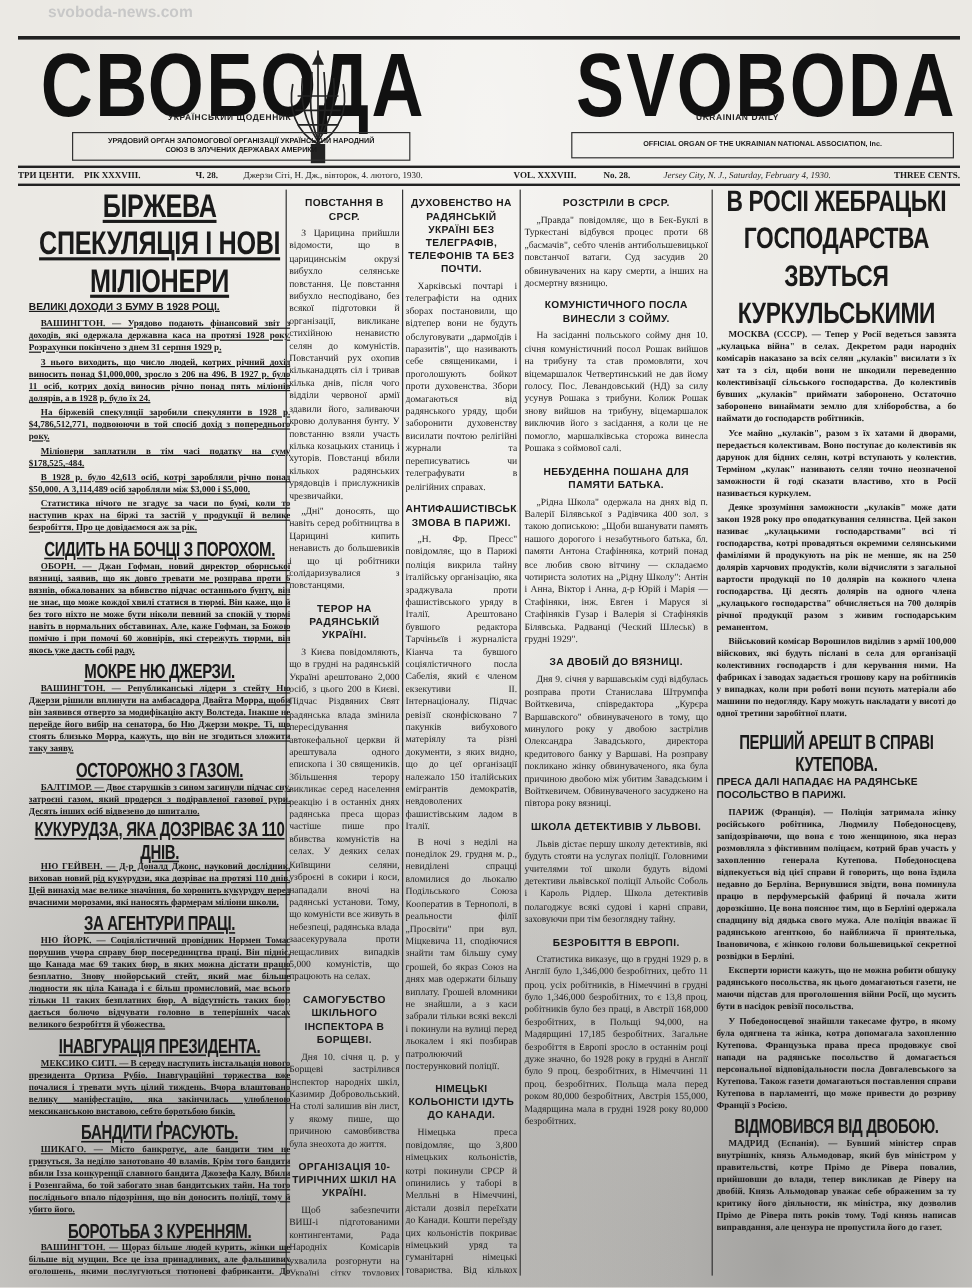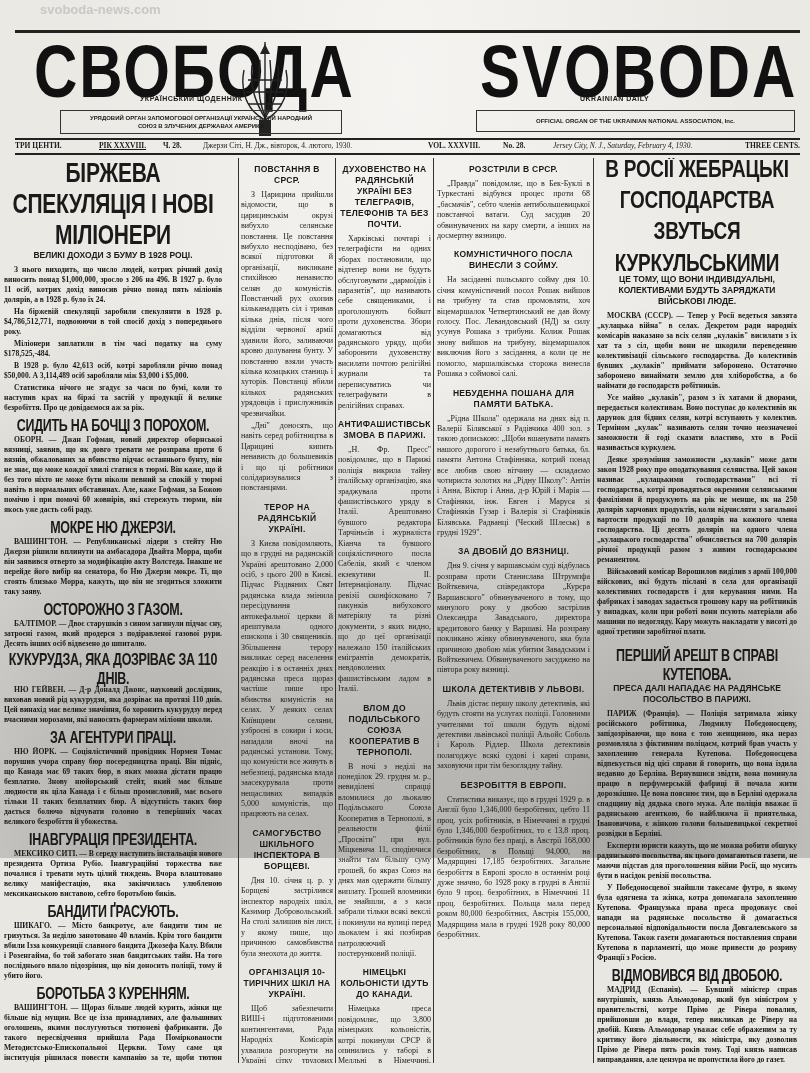--- a/index.html
+++ b/index.html
@@ -4,21 +4,21 @@
 <style>
   html, body { margin: 0; padding: 0; }
   body {
     width: 810px; height: 1073px; overflow: hidden;
     background: #e9e7e2;
     font-family: "Liberation Serif", serif;
     color: #1a1a1a;
     position: relative;
   }
   .page {
-    position: absolute; left: 0; top: 0; width: 810px; height: 858px;
+    position: absolute; left: 0; top: 0; width: 810px; height: 1073px;
     background:
       radial-gradient(ellipse at 20% 95%, rgba(90,90,90,0.45), transparent 45%),
       radial-gradient(ellipse at 80% 98%, rgba(90,90,90,0.5), transparent 45%),
       radial-gradient(ellipse at 50% 10%, rgba(255,255,255,0.5), transparent 60%),
       #ebe9e4;
   }
   .watermark { position:absolute; left:40px; top:2px; font-family:"Liberation Sans",sans-serif; font-size:13px; color:#c8c8c8; font-weight:bold; }
   .rule { position:absolute; left:15px; right:10px; height:3px; background:#222; }
   .masthead-title {
     position:absolute; top:34px; font-family:"Liberation Sans",sans-serif;
@@ -27,21 +27,21 @@
   }
   .mh-sub { position:absolute; font-size:7px; font-weight:bold; letter-spacing:0.5px; font-family:"Liberation Sans",sans-serif; }
   .mh-box { position:absolute; border:1px solid #333; font-size:6px; font-weight:bold; padding:3px 6px; text-align:center; line-height:8px; font-family:"Liberation Sans",sans-serif; }
   .emblem { position:absolute; left:236px; top:40px; width:58px; height:100px; }
   .dateline { position:absolute; top:141px; left:15px; right:10px; height:12px; font-size:7.5px; font-weight:bold; }
   .dateline span { position:absolute; top:0; white-space:nowrap; }
   .col { position:absolute; top:158px; overflow:hidden; }
   .vline { position:absolute; top:158px; width:1px; background:#333; height:905px; }
   h2.hl { margin:6px 0 2px; text-align:center; font-family:"Liberation Sans",sans-serif; font-weight:bold; font-size:12.5px; letter-spacing:-0.3px; transform:scaleY(1.35); line-height:14px; }
   h2.big { font-size:21px; line-height:24px; transform:scaleY(1.3); margin:10px 0 10px; }
-  h3.sub { margin:4px 0 4px; text-align:center; font-family:"Liberation Sans",sans-serif; font-weight:bold; font-size:8.5px; line-height:11px; }
+  h3.sub { margin:4px 0 4px; text-align:left; font-family:"Liberation Sans",sans-serif; font-weight:bold; font-size:8.5px; line-height:11px; }
   h3.sm { margin:8px 0 4px; text-align:center; font-family:"Liberation Sans",sans-serif; font-weight:bold; font-size:8.5px; line-height:11px; letter-spacing:0.3px; }
   p.body { margin:0 0 2px; font-size:8px; line-height:10.4px; text-align:justify; text-indent:10px; }
   p.bodyb { margin:0 0 2px; font-size:7.6px; line-height:10px; text-align:justify; text-indent:10px; font-weight:bold; }
 </style>
 </head>
 <body>
 
 <div class="page">
 
   <div class="watermark">svoboda-news.com</div>
@@ -74,38 +74,39 @@
     <div>УРЯДОВИЙ ОРГАН ЗАПОМОГОВОЇ ОРГАНІЗАЦІЇ УКРАЇНСЬКИЙ НАРОДНИЙ</div>
     <div>СОЮЗ В ЗЛУЧЕНИХ ДЕРЖАВАХ АМЕРИКИ</div>
   </div>
   <div class="mh-box" style="left:476px; top:110px; width:305px; padding:6px;">
     <div>OFFICIAL ORGAN OF THE UKRAINIAN NATIONAL ASSOCIATION, Inc.</div>
   </div>
 
   <div class="rule" style="top:138px; height:2px;"></div>
   <div class="dateline">
     <span style="left:0;">ТРИ ЦЕНТИ.</span>
-    <span style="left:84px;text-decoration:underline;">РІК XXXVIII.</span>
+    <span style="left:55px;">РІК XXXVIII.</span>
     <span style="left:148px;">Ч. 28.</span>
     <span style="left:188px; font-weight:normal;">Джерзи Сіті, Н. Дж., вівторок, 4. лютого, 1930.</span>
     <span style="left:413px;">VOL. XXXVIII.</span>
     <span style="left:488px;">No. 28.</span>
     <span style="left:538px; font-weight:normal; font-style:italic;">Jersey City, N. J., Saturday, February 4, 1930.</span>
     <span style="right:0;">THREE CENTS.</span>
   </div>
   <div class="rule" style="top:153px; height:2px;"></div>
 
   <div class="vline" style="left:238px;"></div>
   <div class="vline" style="left:335px;"></div>
   <div class="vline" style="left:433px;"></div>
   <div class="vline" style="left:593px;"></div>
 
-  <div class="col" style="left:4px; width:218px; height:905px;">
+  <div class="col" style="left:24px; width:218px; height:905px;text-decoration:underline;">
     <h2 class="hl big">БІРЖЕВА СПЕКУЛЯЦІЯ І НОВІ МІЛІОНЕРИ</h2>
     <h3 class="sub">ВЕЛИКІ ДОХОДИ З БУМУ В 1928 РОЦІ.</h3>
+    <p class="bodyb">ВАШИНГТОН. — Урядово подають фінансовий звіт з доходів, які одержала державна каса на протязі 1928 року. Розрахунки покінчено з днем 31 серпня 1929 р.</p>
     <p class="bodyb">З нього виходить, що число людей, котрих річний дохід виносить понад $1,000,000, зросло з 206 на 496. В 1927 р. було 11 осіб, котрих дохід виносив річно понад пять міліонів долярів, а в 1928 р. було їх 24.</p>
     <p class="bodyb">На біржевій спекуляції заробили спекулянти в 1928 р. $4,786,512,771, подвоюючи в той спосіб дохід з попереднього року.</p>
     <p class="bodyb">Міліонери заплатили в тім часі податку на суму $178,525,-484.</p>
     <p class="bodyb">В 1928 р. було 42,613 осіб, котрі заробляли річно понад $50,000. А 3,114,489 осіб заробляли між $3,000 і $5,000.</p>
     <p class="bodyb">Статистика нічого не згадує за часи по бумі, коли то наступив крах на біржі та застій у продукції й велике безробіття. Про це довідаємося аж за рік.</p>
     <h2 class="hl">СИДИТЬ НА БОЧЦІ З ПОРОХОМ.</h2>
     <p class="bodyb">ОБОРН. — Джан Гофман, новий директор оборнської вязниці, заявив, що як довго тревати ме розправа проти 6 вязнів, обжалованих за вбивство підчас останнього бунту, він не знає, що може кождої хвилі статися в тюрмі. Він каже, що й без того ніхто не може бути ніколи певний за спокій у тюрмі навіть в нормальних обставинах. Але, каже Гофман, за Божою помічю і при помочі 60 жовнірів, які стережуть тюрми, він якось уже дасть собі раду.</p>
     <h2 class="hl">МОКРЕ НЮ ДЖЕРЗИ.</h2>
     <p class="bodyb">ВАШИНГТОН. — Републиканські лідери з стейту Ню Джерзи рішили вплинути на амбасадора Двайта Морра, щоби він заявився отверто за модифікацію акту Волстеда. Інакше не перейде його вибір на сенатора, бо Ню Джерзи мокре. Ті, що стоять близько Морра, кажуть, що він не згодиться зложити таку заяву.</p>
     <h2 class="hl">ОСТОРОЖНО З ГАЗОМ.</h2>
@@ -134,21 +135,20 @@
     <h3 class="sm">ОРГАНІЗАЦІЯ 10-ТИРІЧНИХ ШКІЛ НА УКРАЇНІ.</h3>
     <p class="body">Щоб забезпечити ВИШ-і підготованими контингентами, Рада Народніх Комісарів ухвалила розгорнути на Україні сітку трудових шкіл з 10-тирічним терміном навчання. Ці школи будуть індустріяльно-технічного напрямку. Ці 10-тирічки вперше 1931—32 рр. дадуть 1,860 випусників, підготованих до ВИШ-ів.</p>
 
   </div>
 
   <div class="col" style="left:338px; width:93px; height:905px;">
     <h3 class="sm" style="margin-top:6px;">ДУХОВЕНСТВО НА РАДЯНСЬКІЙ УКРАЇНІ БЕЗ ТЕЛЕГРАФІВ, ТЕЛЕФОНІВ ТА БЕЗ ПОЧТИ.</h3>
     <p class="body">Харківські почтарі і телеграфісти на одних зборах постановили, що відтепер вони не будуть обслуговувати „дармоїдів і паразитів", що називають себе священиками, і проголошують бойкот проти духовенства. Збори домагаються від радянського уряду, щоби заборонити духовенству висилати почтою релігійні журнали та переписуватись чи телеграфувати в релігійних справах.</p>
     <h3 class="sm">АНТИФАШИСТІВСЬКА ЗМОВА В ПАРИЖІ.</h3>
     <p class="body">„Н. Фр. Пресс" повідомляє, що в Парижі поліція викрила тайну італійську організацію, яка зраджувала проти фашистівського уряду в Італії. Арештовано бувшого редактора Тарчіньєїв і журналіста Кіанча та бувшого соціялістичного посла Сабелія, який є членом екзекутиви II. Інтернаціоналу. Підчас ревізії сконфісковано 7 пакунків вибухового матеріялу та різні документи, з яких видно, що до цеї організації належало 150 італійських емігрантів демократів, невдоволених фашистівським ладом в Італії.</p>
-    <h3 class="sm">ВЛОМ ДО ПОДІЛЬСЬКОГО СОЮЗА КООПЕРАТИВ В ТЕРНОПОЛІ.</h3>
     <p class="body">В ночі з неділі на понеділок 29. грудня м. р., невиділені спрацці вломилися до льокалю Подільського Союза Кооператив в Тернополі, в реальности філії „Просвіти" при вул. Міцкевича 11, сподіючися знайти там більшу суму грошей, бо якраз Союз на днях мав одержати більшу виплату. Грошей вломники не знайшли, а з каси забрали тільки всякі векслі і покинули на вулиці перед льокалем і які позбирав патролюючий постерунковий поліції.</p>
     <h3 class="sm">НІМЕЦЬКІ КОЛЬОНІСТИ ІДУТЬ ДО КАНАДИ.</h3>
     <p class="body">Німецька преса повідомляє, що 3,800 німецьких кольоністів, котрі покинули СРСР й опинились у таборі в Мелльні в Німеччині, дістали дозвіл переїхати до Канади. Кошти переїзду цих кольоністів покриває німецький уряд та гуманітарні німецькі товариства. Від кількох днів лікарі переглядають цих кольоністів і видають посвідки для тих, що можуть дістати візи на виїзд до Канади. Деяка скількість кольоністів буде допущена до Бразилії.</p>
 
   </div>
 
   <div class="col" style="left:437px; width:153px; height:905px;">
     <h3 class="sm" style="margin-top:6px;">РОЗСТРІЛИ В СРСР.</h3>
     <p class="body">„Правда" повідомляє, що в Бек-Буклі в Туркестані відбувся процес проти 68 „басмачів", себто членів антибольшевицької повстанчої ватаги. Суд засудив 20 обвинувачених на кару смерти, а інших на досмертну вязницю.</p>
     <h3 class="sm">КОМУНІСТИЧНОГО ПОСЛА ВИНЕСЛИ З СОЙМУ.</h3>
@@ -158,21 +158,20 @@
     <h3 class="sm">ЗА ДВОБІЙ ДО ВЯЗНИЦІ.</h3>
     <p class="body">Дня 9. січня у варшавськім суді відбулась розправа проти Станислава Штрумпфа Войткевича, співредактора „Курєра Варшавского" обвинуваченого в тому, що минулого року у двобою застрілив Олександра Завадського, директора кредитового банку у Варшаві. На розправу покликано жінку обвинуваченого, яка була причиною двобою між убитим Завадським і Войткевичем. Обвинуваченого засуджено на півтора року вязниці.</p>
     <h3 class="sm">ШКОЛА ДЕТЕКТИВІВ У ЛЬВОВІ.</h3>
     <p class="body">Львів дістає першу школу детективів, які будуть стояти на услугах поліції. Головними учителями тої школи будуть відомі детективи львівської поліції Альойс Соболь і Кароль Рідлер. Школа детективів полагоджує всякі судові і карні справи, заховуючи при тім безоглядну тайну.</p>
     <h3 class="sm">БЕЗРОБІТТЯ В ЕВРОПІ.</h3>
     <p class="body">Статистика виказує, що в грудні 1929 р. в Англії було 1,346,000 безробітних, цебто 11 проц. усіх робітників, в Німеччині в грудні було 1,346,000 безробітних, то є 13,8 проц. робітників було без праці, в Австрії 168,000 безробітних, в Польщі 94,000, на Мадярщині 17,185 безробітних. Загальне безробіття в Европі зросло в останнім році дуже значно, бо 1928 року в грудні в Англії було 9 проц. безробітних, в Німеччині 11 проц. безробітних. Польща мала перед роком 80,000 безробітних, Австрія 155,000, Мадярщина мала в грудні 1928 року 80,000 безробітних.</p>
   </div>
 
   <div class="col" style="left:597px; width:200px; height:905px;">
     <h2 class="hl big" style="font-size:19px;">В РОСІЇ ЖЕБРАЦЬКІ ГОСПОДАРСТВА ЗВУТЬСЯ КУРКУЛЬСЬКИМИ</h2>
-    <h3 class="sub">ЦЕ ТОМУ, ЩО ВОНИ ІНДИВІДУАЛЬНІ, КОЛЕКТИВАМИ БУДУТЬ ЗАРЯДЖАТИ ВІЙСЬКОВІ ЛЮДЕ.</h3>
     <p class="bodyb">МОСКВА (СССР). — Тепер у Росії ведеться завзята „кулацька війна" в селах. Декретом ради народніх комісарів наказано за всіх селян „кулаків" висилати з їх хат та з сіл, щоби вони не шкодили переведенню колективізації сільського господарства. До колективів бувших „кулаків" приймати заборонено. Остаточно заборонено винаймати землю для хліборобства, а бо наймати до господарств робітників.</p>
     <p class="bodyb">Усе майно „кулаків", разом з їх хатами й дворами, передається колективам. Воно поступає до колективів як дарунок для бідних селян, котрі вступають у колектив. Терміном „кулак" називають селян точно неозначеної заможности й годі сказати властиво, хто в Росії називається куркулем.</p>
     <p class="bodyb">Деяке зрозуміння заможности „кулаків" може дати закон 1928 року про оподаткування селянства. Цей закон називає „кулацькими господарствами" всі ті господарства, котрі провадяться окремими селянськими фаміліями й продукують на рік не менше, як на 250 долярів харчових продуктів, коли відчисляти з загальної вартости продукції по 10 долярів на кожного члена господарства. Ці десять долярів на одного члена „кулацького господарства" обчисляється на 700 долярів річної продукції разом з живим господарським реманентом.</p>
     <p class="bodyb">Військовий комісар Ворошилов виділив з армії 100,000 війскових, які будуть післані в села для організації колективних господарств і для керування ними. На фабриках і заводах задається грошову кару на робітників у випадках, коли при роботі вони псують матеріали або машини по недогляду. Кару можуть накладати у висоті до одної третини заробітної плати.</p>
     <h2 class="hl" style="margin-top:14px;">ПЕРШИЙ АРЕШТ В СПРАВІ КУТЕПОВА.</h2>
     <h3 class="sub">ПРЕСА ДАЛІ НАПАДАЄ НА РАДЯНСЬКЕ ПОСОЛЬСТВО В ПАРИЖІ.</h3>
     <p class="bodyb">ПАРИЖ (Франція). — Поліція затримала жінку російського робітника, Людмилу Победоносцеву, запідозріваючи, що вона є тою женщиною, яка нераз розмовляла з фіктивним поліцаєм, котрий брав участь у захопленню генерала Кутепова. Победоносцева відпекується від цієї справи й говорить, що вона їздила недавно до Берліна. Вернувшися звідти, вона поминула працю в перфумерській фабриці й почала жити дорозкішно. Це вона пояснює тим, що в Берліні одержала спадщину від дядька свого мужа. Але поліція вважає її радянською агенткою, бо найближча її приятелька, Івановичова, є жінкою голови большевицької секретної розвідки в Берліні.</p>
     <p class="bodyb">Експерти юристи кажуть, що не можна робити обшуку радянського посольства, як цього домагаються газети, не маючи підстав для проголошення війни Росії, що мусить бути в насідок ревізії посольства.</p>
     <p class="bodyb">У Победоносцевої знайшли такесаме футро, в якому була одягнена та жінка, котра допомагала захопленню Кутепова. Французька права преса продовжує свої напади на радянське посольство й домагається персональної відповідальности посла Довгалевського за Кутепова. Також газети домагаються поставлення справи Кутепова в парламенті, що може привести до розриву Франції з Росією.</p>
     <h2 class="hl">ВІДМОВИВСЯ ВІД ДВОБОЮ.</h2>

